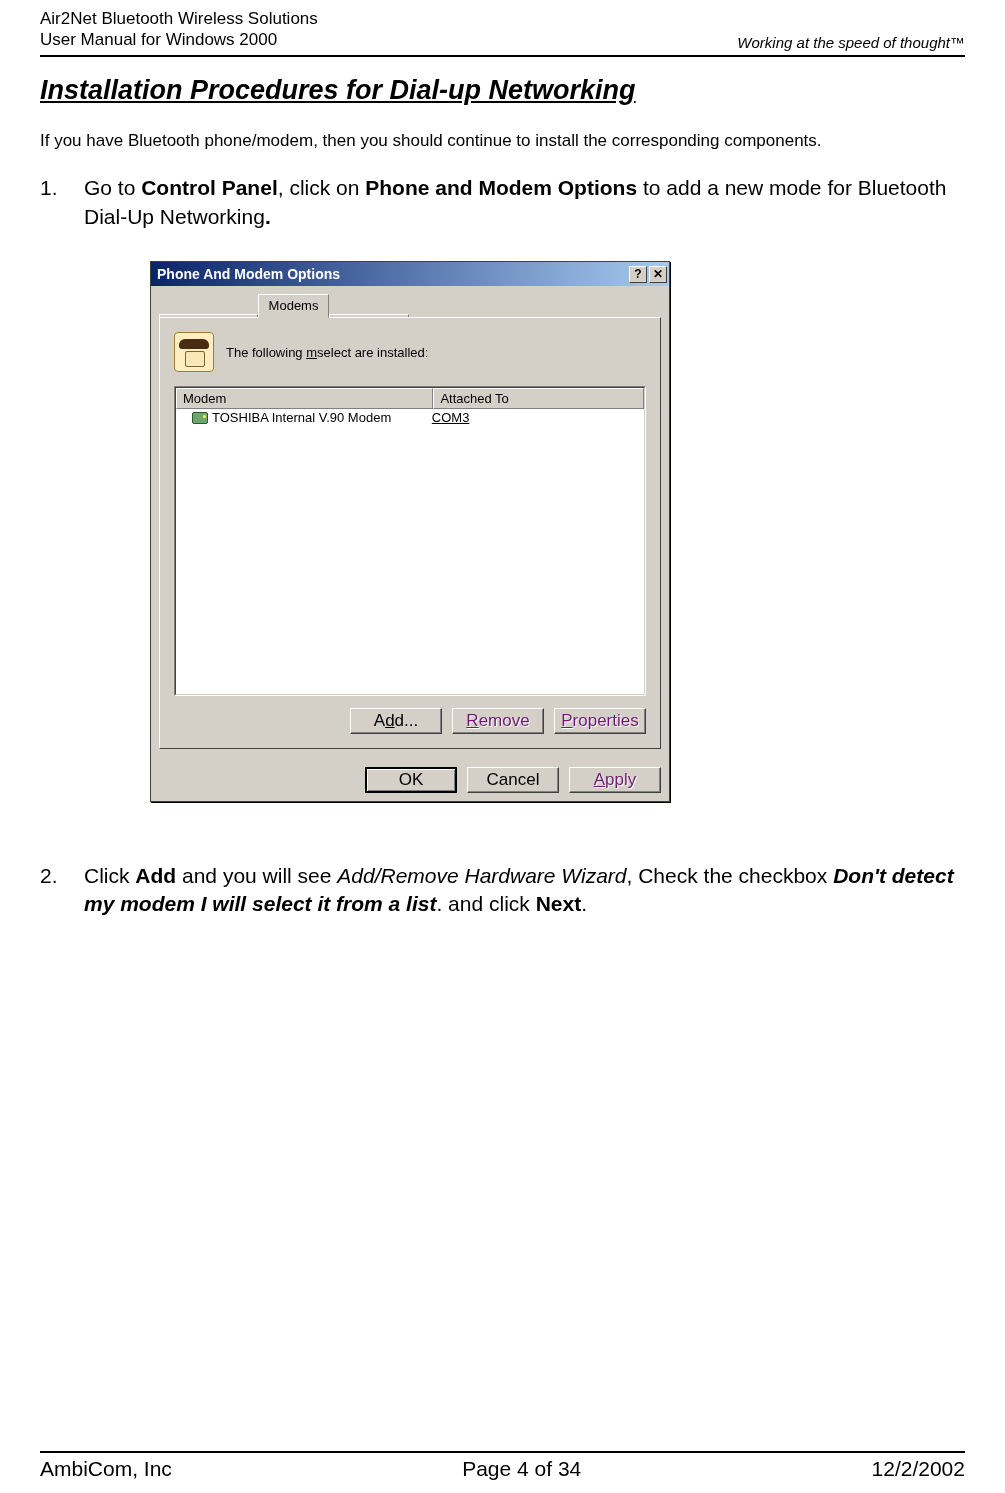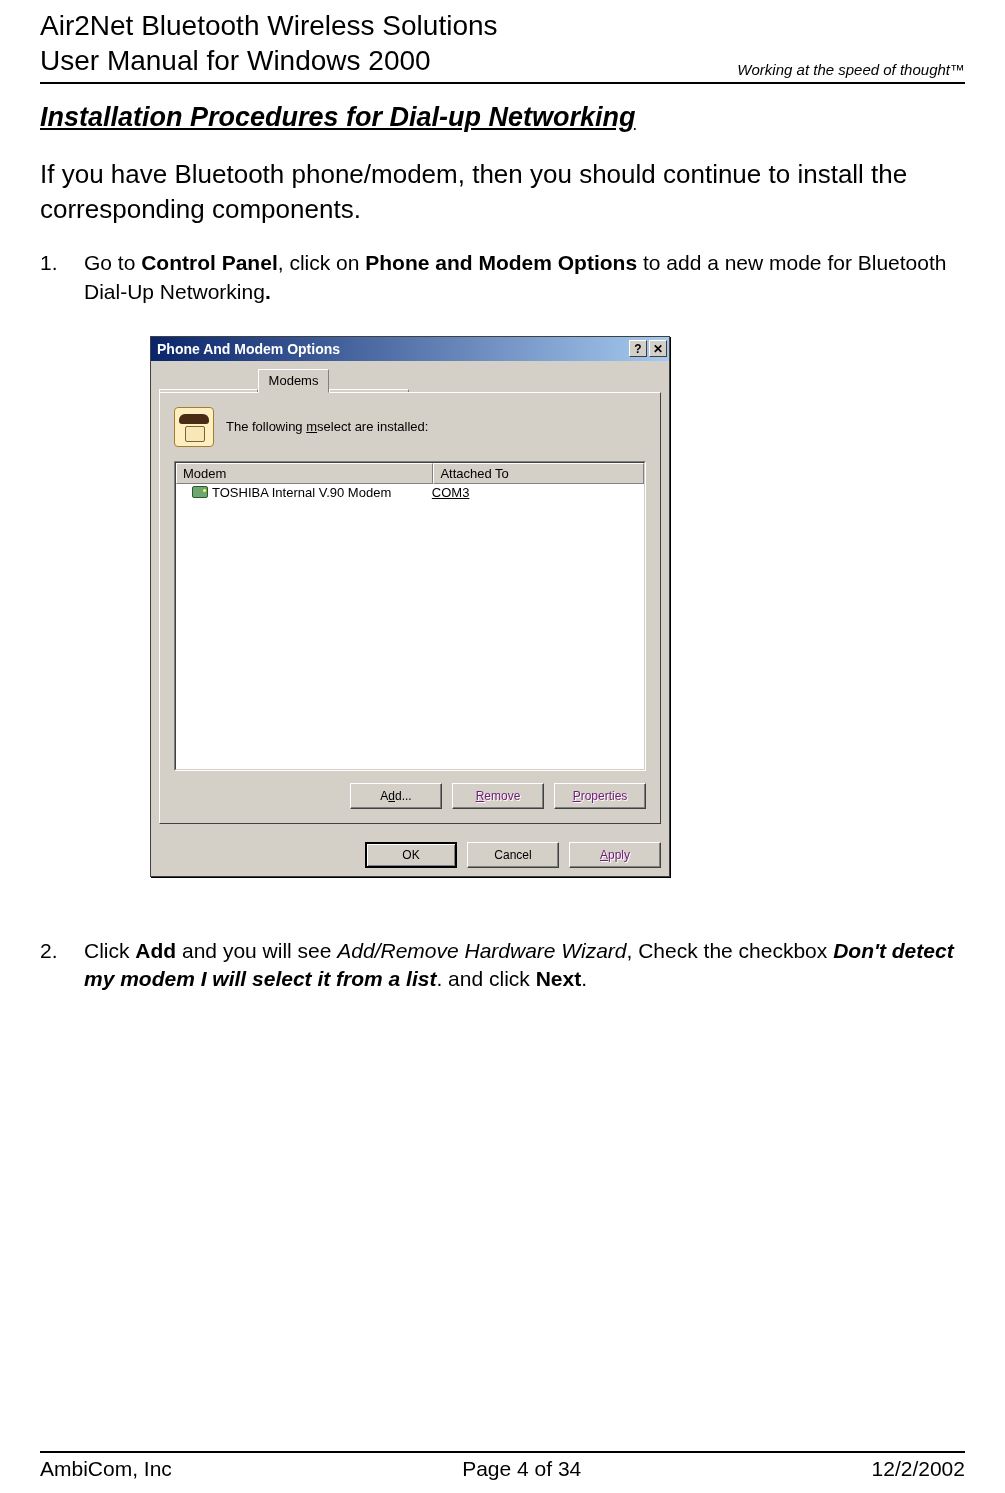--- a/index.html
+++ b/index.html
@@ -1,27 +1,27 @@
 <!DOCTYPE html>
 <html><head>
 <meta charset="utf-8">
 <style>
   * { box-sizing: border-box; margin: 0; padding: 0; }
   html, body { width: 1005px; height: 1493px; background: #ffffff; font-family: Arial, Helvetica, sans-serif; color: #000; }
   .page { position: relative; width: 1005px; height: 1493px; padding: 0 40px; }
 
   
   .doc-header { display: flex; justify-content: space-between; align-items: flex-end; padding-top: 8px; }
-  .doc-header-left { font-size: 28px; line-height: 1.25; }
+  .doc-header-left { font-size: 17px; line-height: 1.25; }
   .doc-header-right { font-size: 15px; font-style: italic; }
   .hr-top { border: none; border-top: 2.5px solid #000; margin: 4px 0 18px 0; }
 
   
   .section-title { font-size: 27px; font-weight: bold; font-style: italic; text-decoration: underline; margin-bottom: 24px; }
-  .para { font-size: 26px; line-height: 1.35; margin-bottom: 22px; }
+  .para { font-size: 17px; line-height: 1.35; margin-bottom: 22px; }
   ol.steps { list-style: none; padding-left: 0; }
   ol.steps li { font-size: 21px; line-height: 1.35; padding-left: 44px; position: relative; margin-bottom: 30px; }
   ol.steps li .num { position: absolute; left: 0; top: 0; }
   .bold { font-weight: bold; }
   .italic { font-style: italic; }
   .bolditalic { font-weight: bold; font-style: italic; }
 
   
   .footer-wrap { position: absolute; left: 40px; right: 40px; bottom: 12px; }
   .hr-bottom { border: none; border-top: 2px solid #000; margin-bottom: 4px; }
@@ -53,21 +53,21 @@
   .lhc1 { width: 55%; }
   .lhc2 { flex: 1; }
   .list-row { display: flex; align-items: center; padding: 1px 16px; font-size: 13px; }
   .list-row .c1 { width: 55%; display: flex; align-items: center; gap: 4px; }
   .list-row .c2 { flex: 1; text-decoration: underline; }
   .modem-icon { display: inline-block; width: 16px; height: 12px; background: #6fa56f; border: 1px solid #2d5a2d; border-radius: 2px; position: relative; }
   .modem-icon::after { content: ""; position: absolute; right: 1px; top: 2px; width: 3px; height: 3px; background: #ff5; border-radius: 50%; }
 
   .btn-row { display: flex; justify-content: flex-end; gap: 10px; margin-top: 12px; }
   .btn-row-outer { display: flex; justify-content: flex-end; gap: 10px; margin: 10px 8px 8px 8px; }
-  .win-btn { min-width: 92px; height: 26px; background: #d4d0c8; border-top: 1px solid #fff; border-left: 1px solid #fff; border-right: 1px solid #404040; border-bottom: 1px solid #404040; box-shadow: inset -1px -1px 0 #808080, inset 1px 1px 0 #d4d0c8; font-size: 12px; font-family: Tahoma, Arial, sans-serif; text-align: center; padding: 0 6px; cursor: default; }
+  .win-btn { min-width: 92px; height: 26px; background: #d4d0c8; border-top: 1px solid #fff; border-left: 1px solid #fff; border-right: 1px solid #404040; border-bottom: 1px solid #404040; box-shadow: inset -1px -1px 0 #808080, inset 1px 1px 0 #d4d0c8; font-size: 17px; font-family: Tahoma, Arial, sans-serif; text-align: center; padding: 0 6px; cursor: default; }
   .win-btn.disabled { color: #701a75; text-shadow: 1px 1px 0 #fff; }
   .win-btn .ul { text-decoration: underline; }
   .win-btn.default { border: 2px solid #000; box-shadow: inset 1px 1px 0 #fff, inset -1px -1px 0 #808080; }
 </style>
 </head>
 <body>
 
 <div class="page">
 
   <div class="doc-header">

